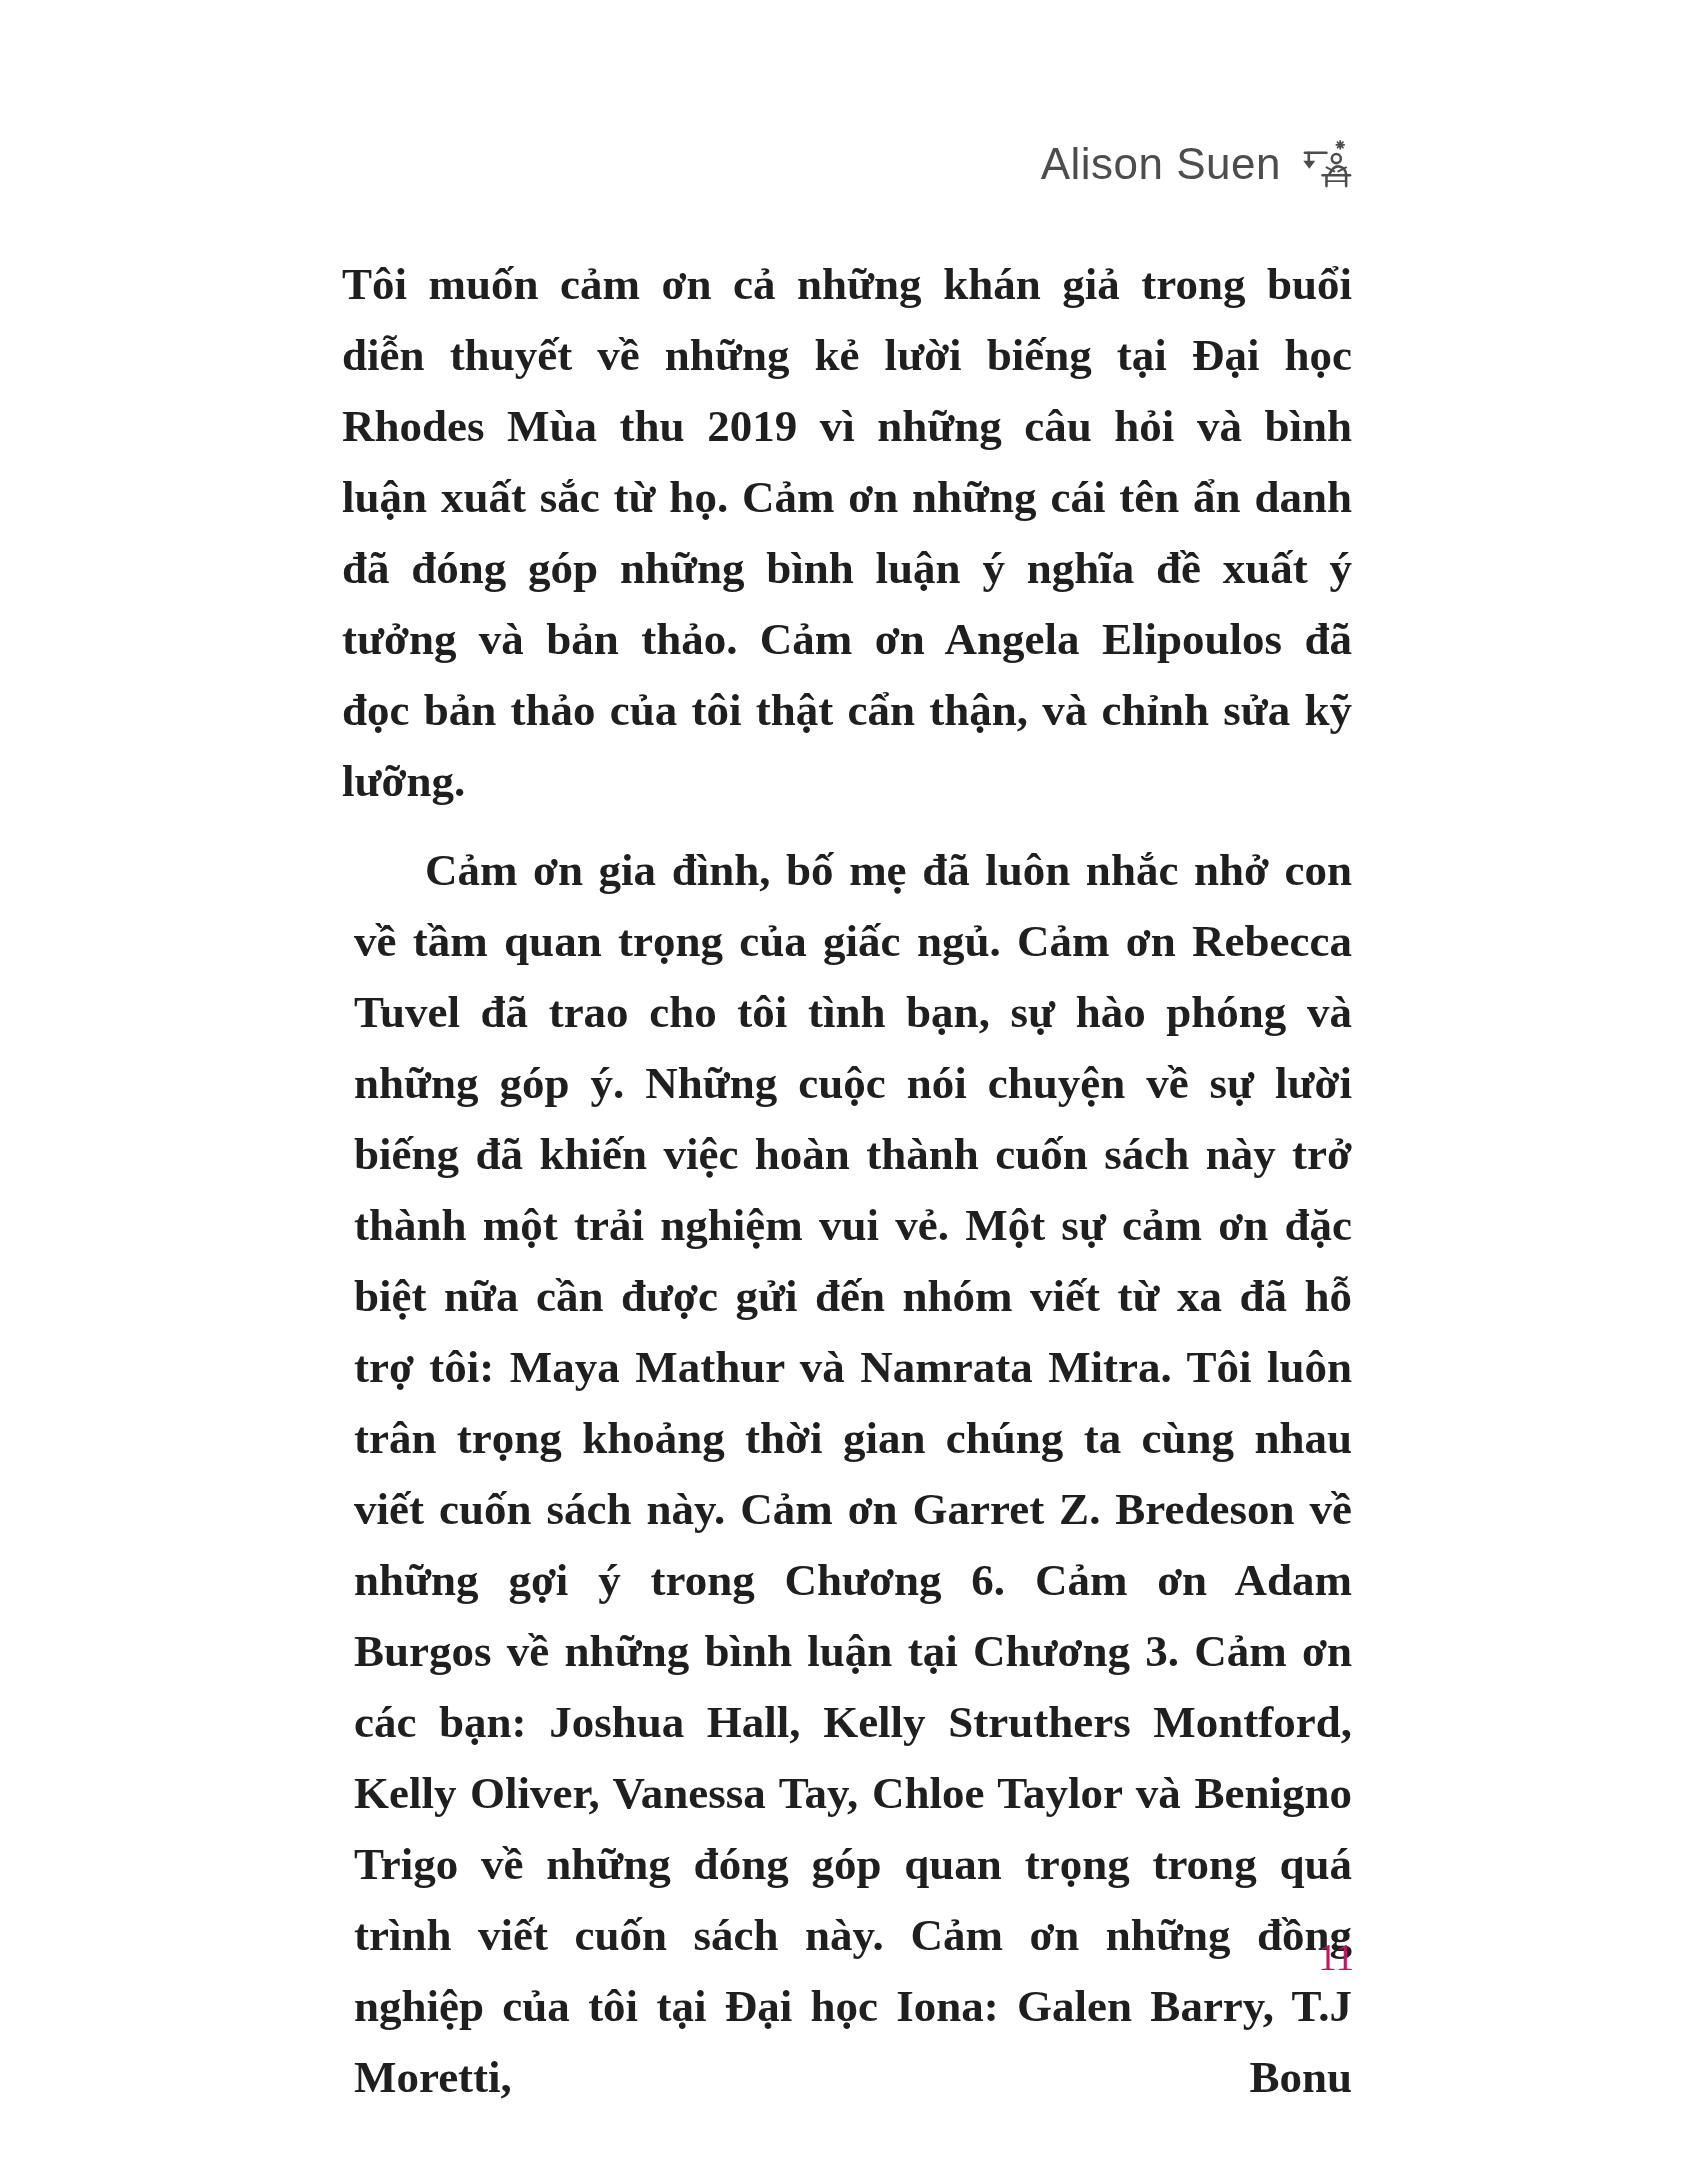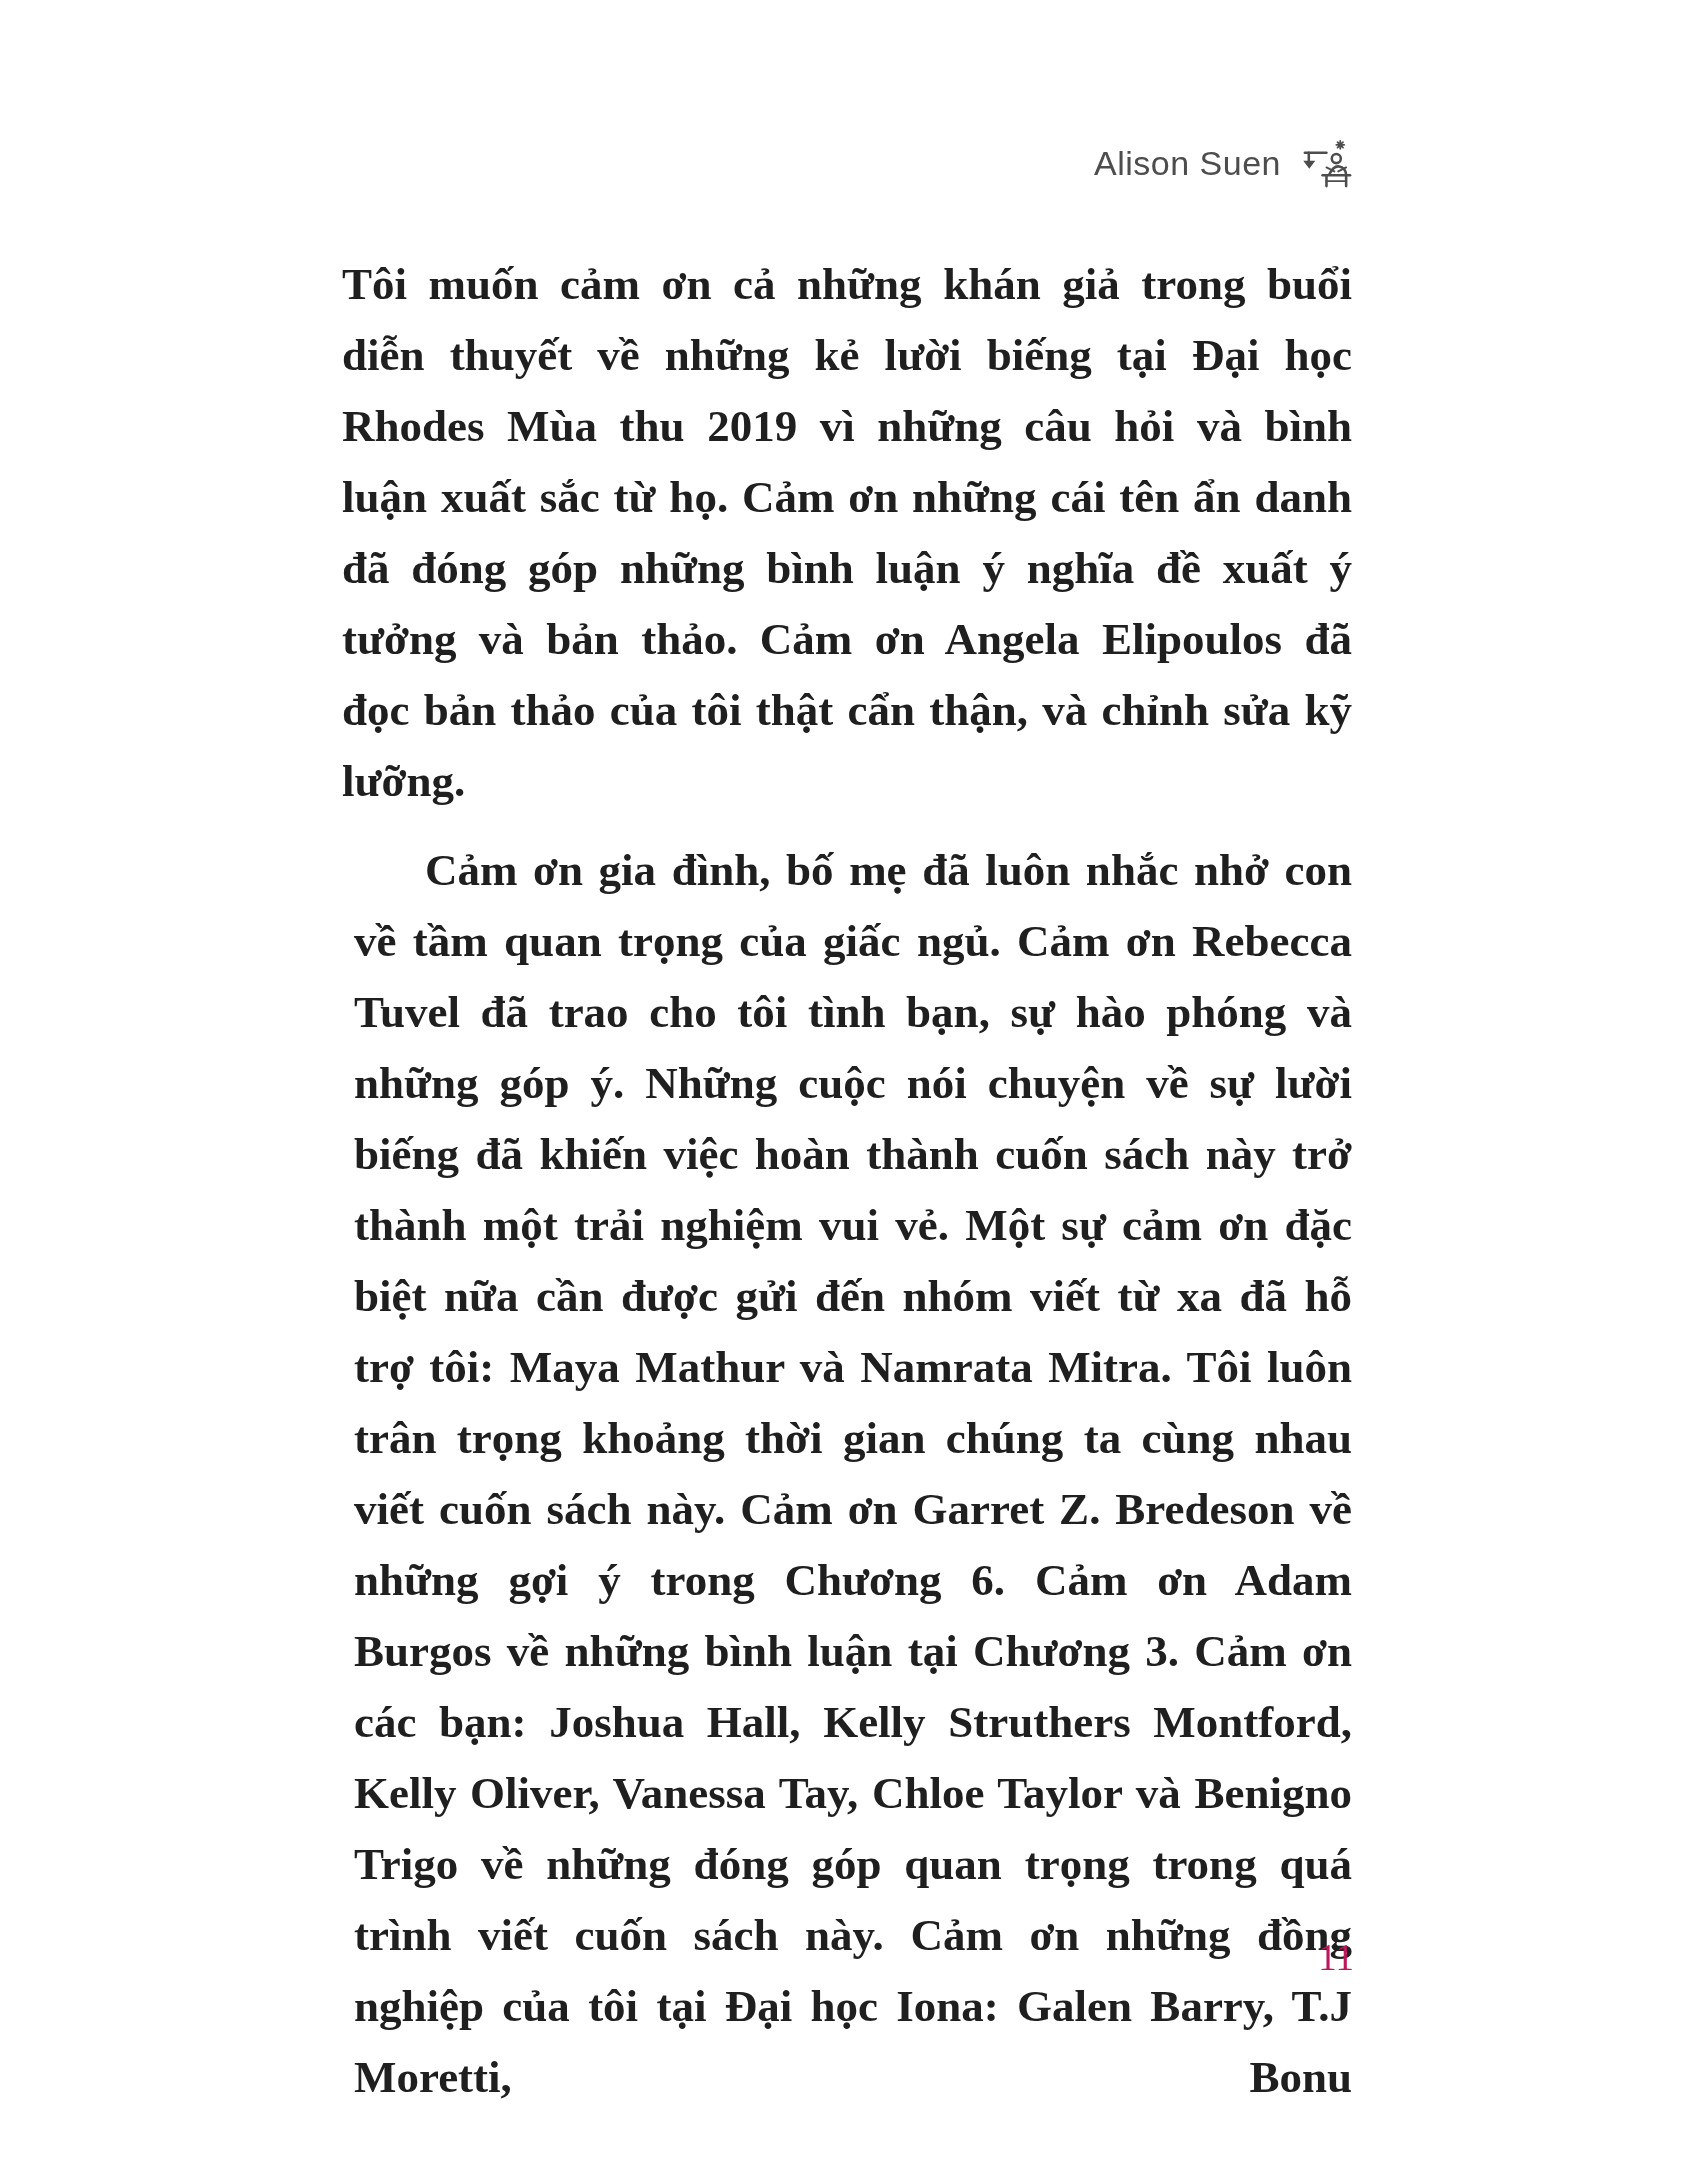--- a/index.html
+++ b/index.html
@@ -23,21 +23,21 @@
     position: absolute;
     top: 135px;
     right: 329px;
     display: flex;
     align-items: center;
     gap: 16px;
   }
 
   .running-header .author {
     font-family: "Liberation Sans", "DejaVu Sans", sans-serif;
-    font-size: 34px;
+    font-size: 44px;
     font-weight: 400;
     color: #4d4d4d;
     letter-spacing: 0.5px;
   }
 
   .running-header .logo {
     display: inline-flex;
     align-items: center;
     justify-content: center;
     width: 57px;

